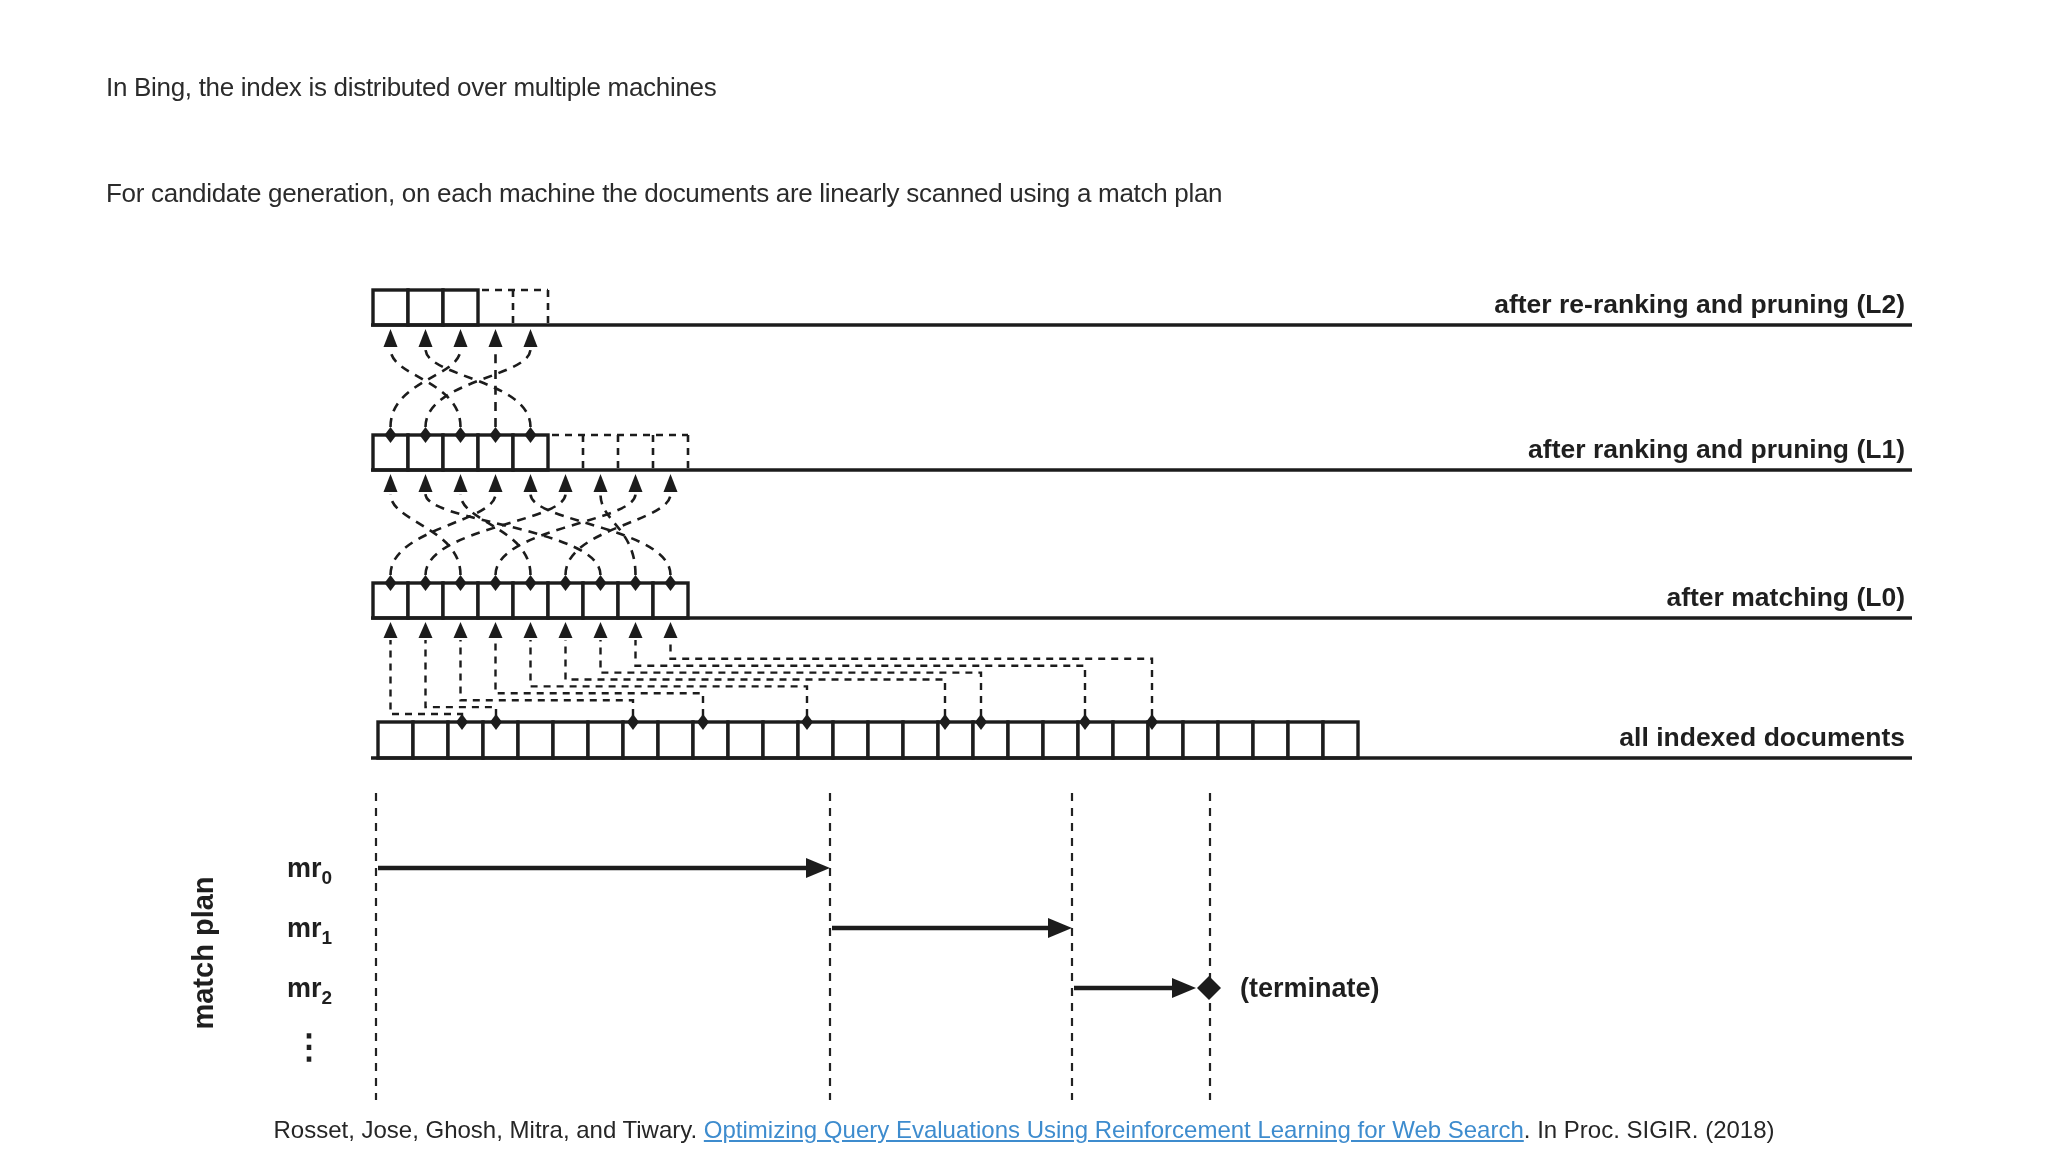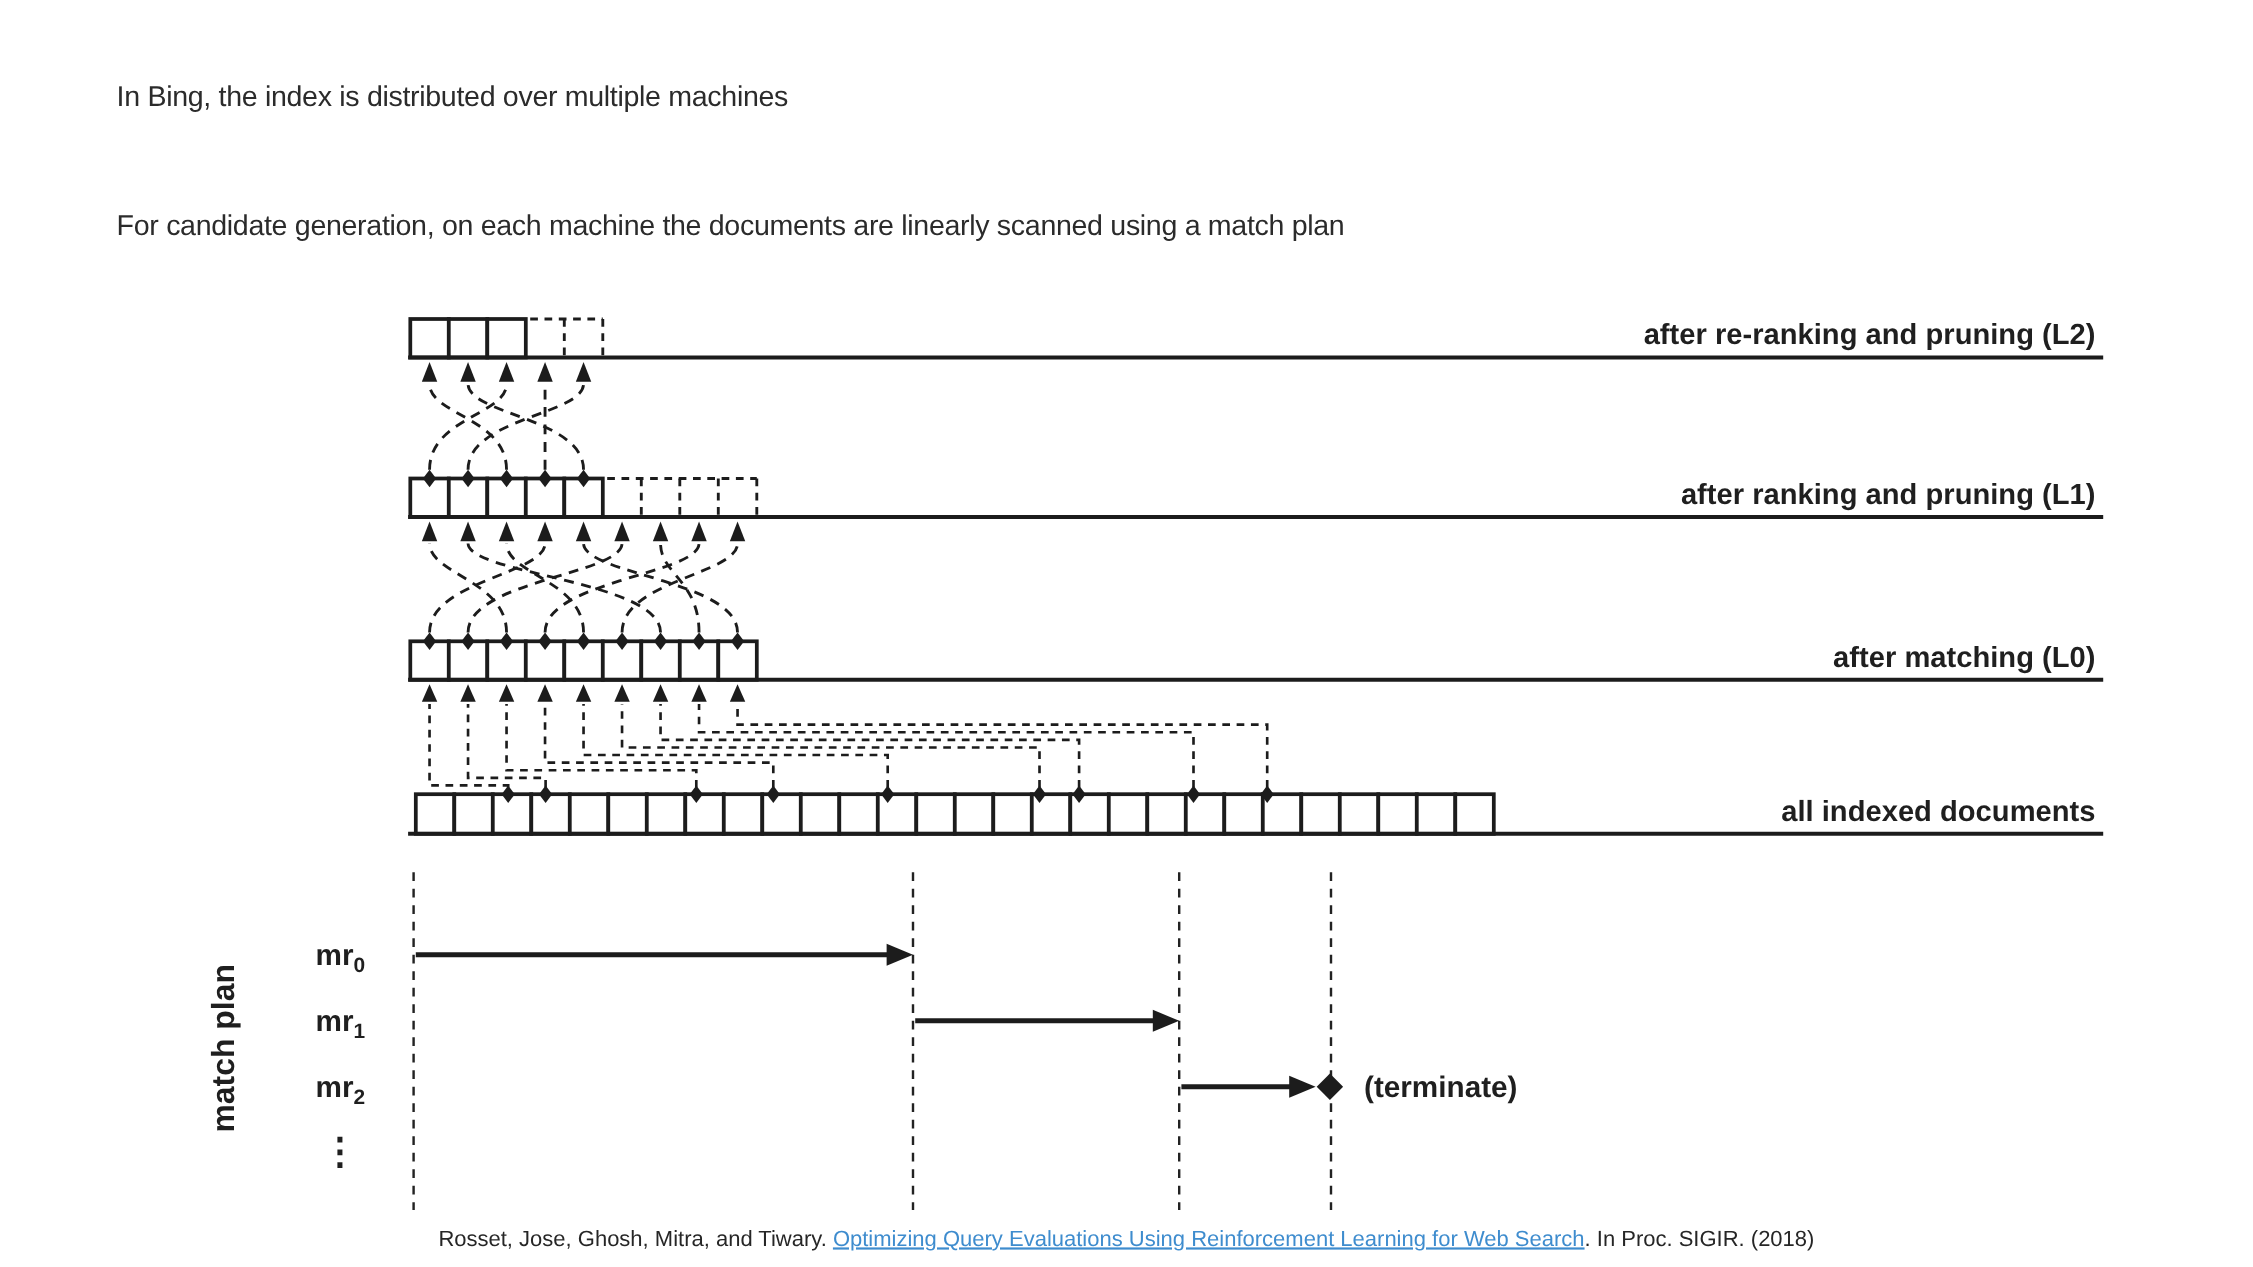--- a/index.html
+++ b/index.html
@@ -7,25 +7,25 @@
   body{
     width:2048px;height:1152px;position:relative;overflow:hidden;
     background:#ffffff;color:var(--text);
     font-family:"Liberation Sans", sans-serif;
   }
   .title-line{
     position:absolute;left:106px;white-space:nowrap;
     font-size:26px;font-weight:300;letter-spacing:-0.3px;color:#2b2b2b;
   }
   #title-line-1{top:72px;}
-  #title-line-2{top:190px;}
+  #title-line-2{top:178px;}
   #diagram{position:absolute;left:0;top:0;width:2048px;height:1152px;}
   .citation{
     position:absolute;top:1116px;left:50%;transform:translateX(-50%);
-    font-size:20px;white-space:nowrap;color:#262626;
+    font-size:24px;white-space:nowrap;color:#262626;
   }
   .citation a{color:var(--link);text-decoration:underline;cursor:pointer;}
   svg text{font-family:"Liberation Sans", sans-serif;}
 </style>
 </head>
 <body>
 
 <div class="title-line" id="title-line-1">In Bing, the index is distributed over multiple machines</div>
 <div class="title-line" id="title-line-2">For candidate generation, on each machine the documents are linearly scanned using a match plan</div>
 

